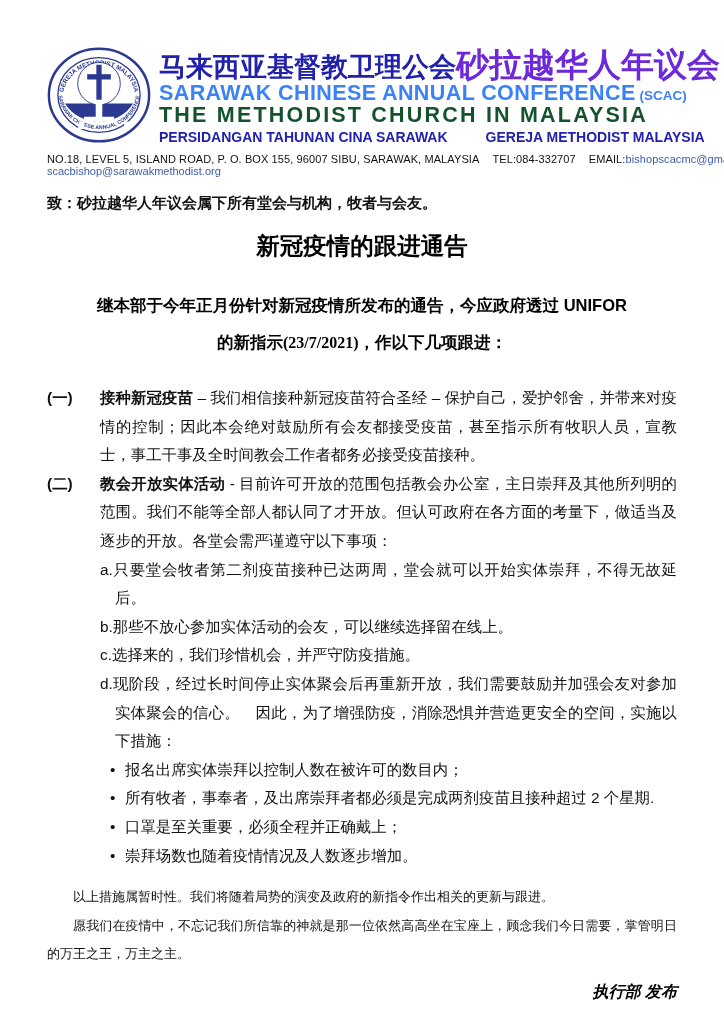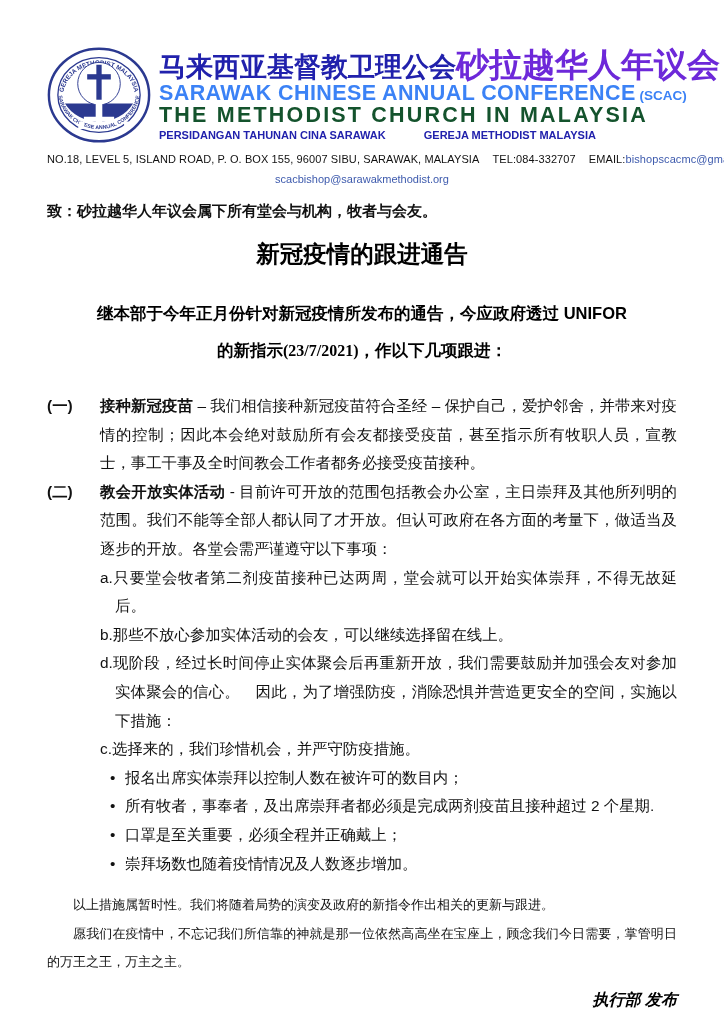--- a/index.html
+++ b/index.html
@@ -21,33 +21,33 @@
   .logo-wrap { width: 108px; flex: 0 0 108px; padding-top: 2px; }
   .header-text { flex: 1; padding-left: 4px; }
 
   .zh-title-line { white-space: nowrap; line-height: 1.0; margin-top: 4px; }
   .zh-blue { color: #2121ac; font-size: 27px; font-weight: bold; }
   .zh-red  { color: #6d28d9; font-size: 33px; font-weight: bold; }
 
   .en-line1 { color: #3b82f6; font-weight: bold; font-size: 21.5px; line-height: 1.02; letter-spacing: 0.4px; white-space: nowrap; margin-top: 2px; }
   .en-line1 .scac { font-size: 13.5px; letter-spacing: 0; }
   .en-line2 { color: #14532d; font-weight: bold; font-size: 21.5px; line-height: 1.02; letter-spacing: 2.2px; white-space: nowrap; }
-  .my-line  { color: #2121ac; font-weight: bold; font-size: 11px; line-height: 1.15; margin-top: 2px; white-space: nowrap; }
+  .my-line  { color: #2121ac; font-weight: bold; font-size: 14px; line-height: 1.15; margin-top: 2px; white-space: nowrap; }
   .my-line .gap { display: inline-block; width: 38px; }
 
   .address-line {
     margin-top: 5px;
     font-size: 11px;
     color: #111111;
     white-space: nowrap;
     letter-spacing: 0.1px;
   }
   .address-line .seg-gap { display: inline-block; width: 13px; }
   .email-link { color: #3d5aad; text-decoration: none; }
-  .email-line2 { text-align: center; font-size: 11px; margin-top: 8px; }
+  .email-line2 { text-align: left; font-size: 11px; margin-top: 0; }
 
   
   .recipient { margin-top: 17px; font-weight: bold; font-size: 15px; color: #111; }
 
   .doc-title { margin-top: 17px; text-align: center; font-weight: bold; font-size: 23.5px; color: #000; }
 
   .intro { margin-top: 25px; text-align: center; font-weight: bold; font-size: 16.5px; line-height: 37px; color: #000; }
   .intro .date-serif { font-family: "Liberation Serif", serif; font-size: 16px; }
 
   .num-list { margin-top: 23px; font-size: 15.4px; line-height: 28.6px; }
@@ -152,24 +152,24 @@
           <span class="item-heading">教会开放实体活动</span><span> - </span><span>目前许可开放的范围包括教会办公室，主日崇拜及其他所列明的范围。我们不能等全部人都认同了才开放。但认可政府在各方面的考量下，做适当及逐步的开放。各堂会需严谨遵守以下事项：</span>
         </div>
 
         <div class="sub-item">
           <span>a.</span><span>只要堂会牧者第二剂疫苗接种已达两周，堂会就可以开始实体崇拜，不得无故延后。</span>
         </div>
         <div class="sub-item">
           <span>b.</span><span>那些不放心参加实体活动的会友，可以继续选择留在线上。</span>
         </div>
         <div class="sub-item">
+          <span>c.</span><span>选择来的，我们珍惜机会，并严守防疫措施。</span>
+        </div>
+        <div class="sub-item">
           <span>d.</span><span>现阶段，经过长时间停止实体聚会后再重新开放，我们需要鼓励并加强会友对参加实体聚会的信心。　因此，为了增强防疫，消除恐惧并营造更安全的空间，实施以下措施：</span>
-        </div>
-        <div class="sub-item">
-          <span>c.</span><span>选择来的，我们珍惜机会，并严守防疫措施。</span>
         </div>
 
         <div class="bullet-row">
           <span class="bullet-glyph">•</span>
           <span class="bullet-text">报名出席实体崇拜以控制人数在被许可的数目内；</span>
         </div>
         <div class="bullet-row">
           <span class="bullet-glyph">•</span>
           <span class="bullet-text">所有牧者，事奉者，及出席崇拜者都必须是完成两剂疫苗且接种超过 2 个星期.</span>
         </div>

